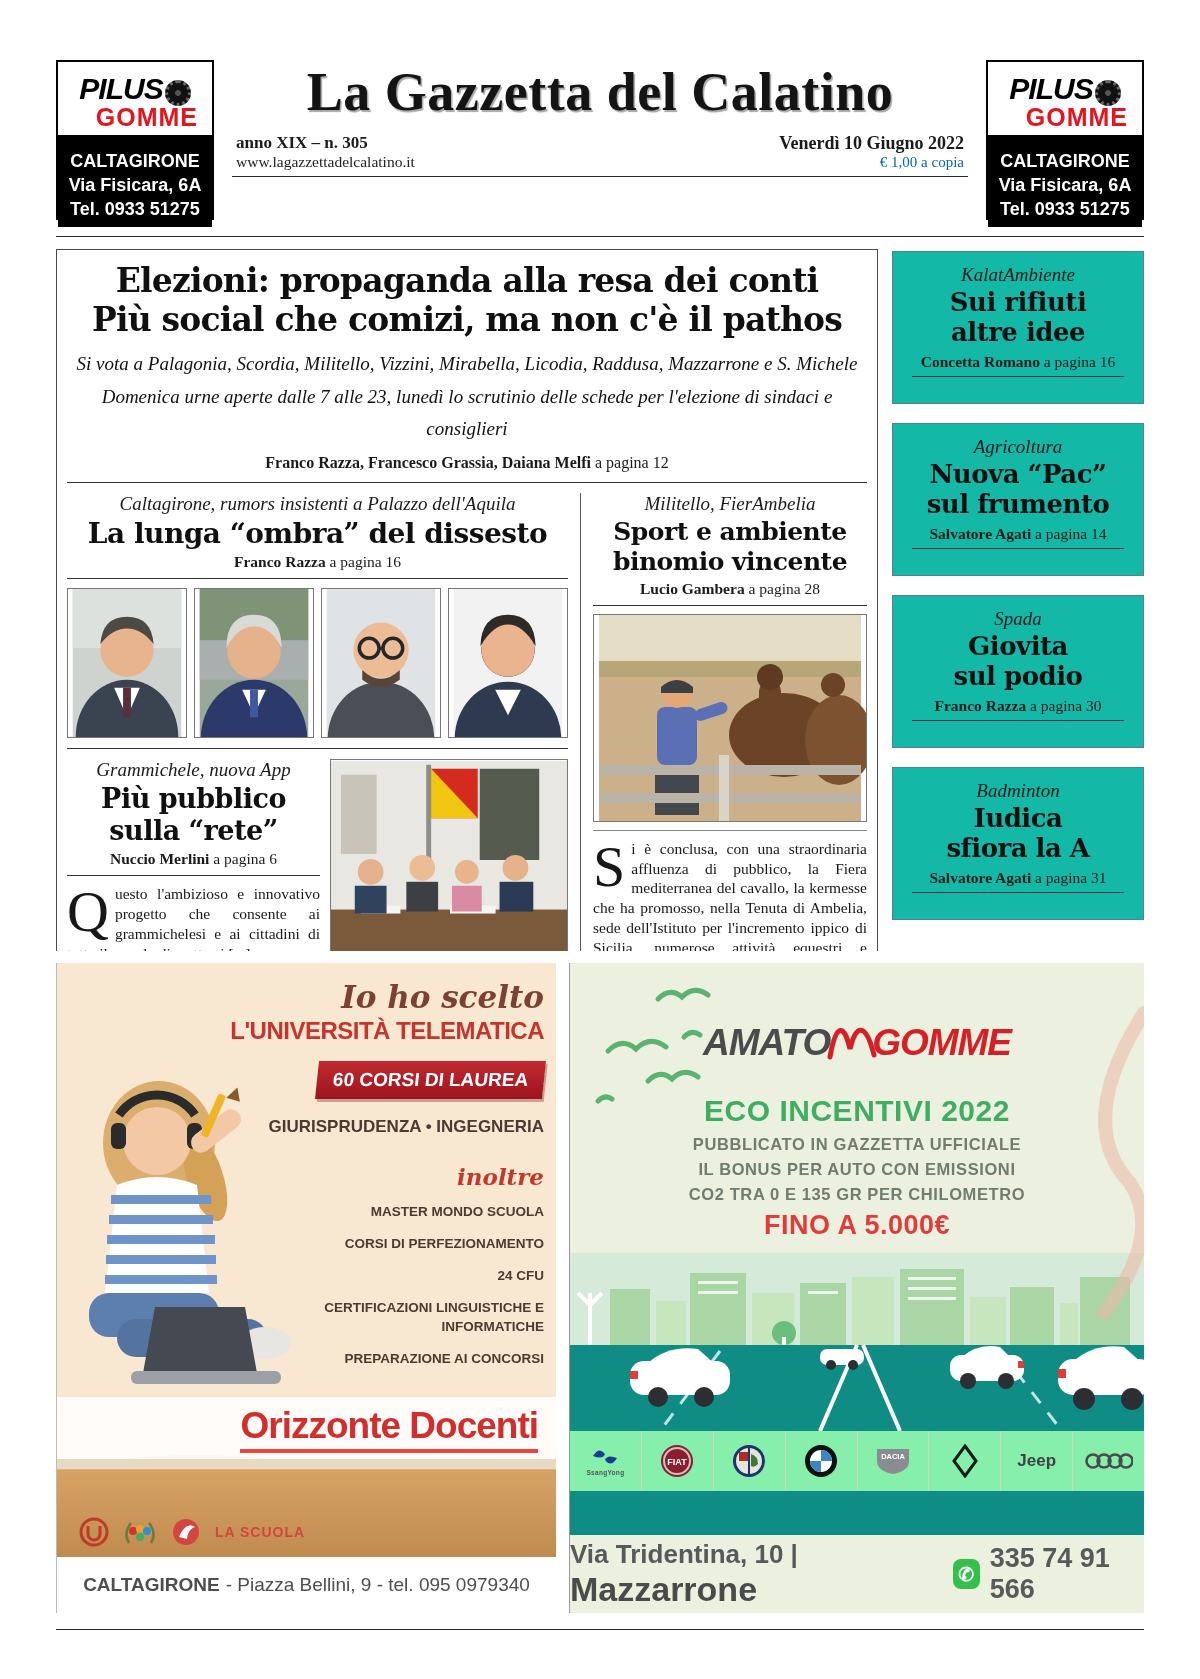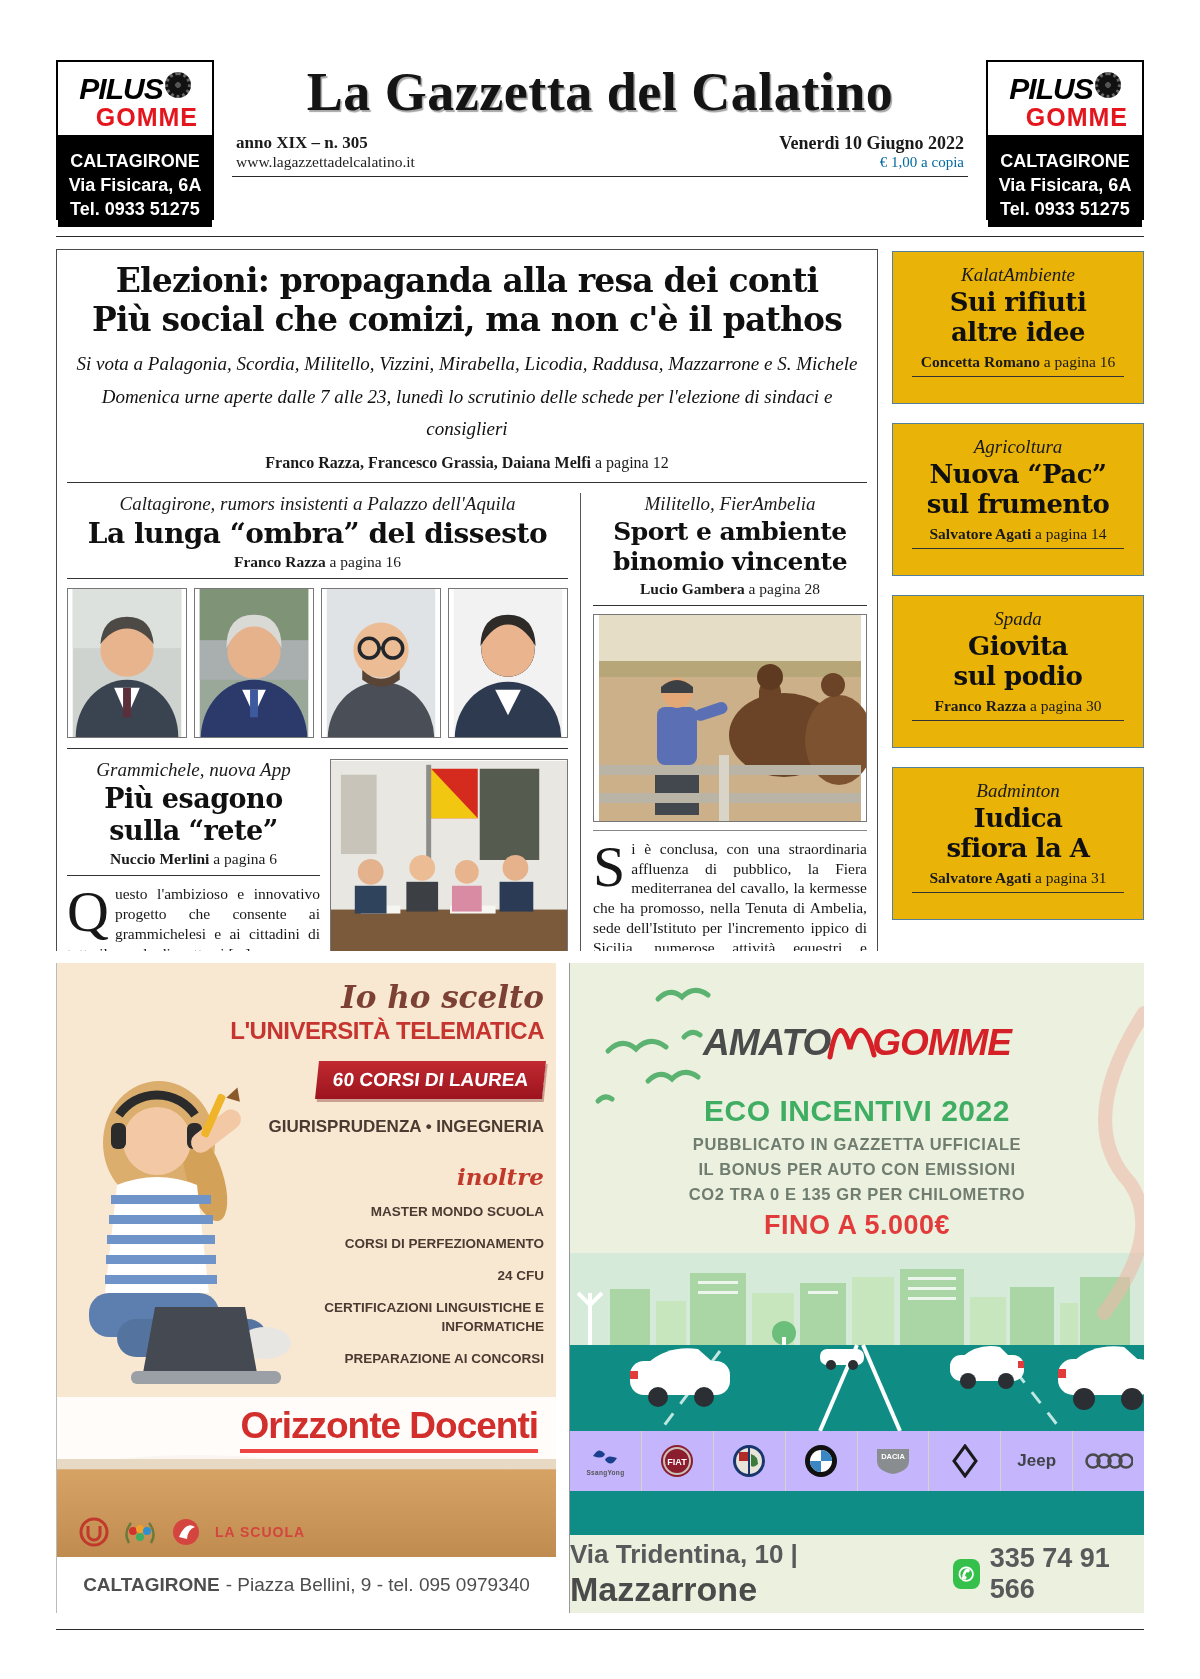--- a/index.html
+++ b/index.html
@@ -5,21 +5,21 @@
   html,body{margin:0;padding:0;background:#ffffff;}
   .page{position:relative;width:1200px;height:1679px;background:#fff;overflow:hidden;
         font-family:"Liberation Serif",serif;color:#1a1a1a;}
   .container{margin:0 56px;}
 
   
   .header{display:flex;align-items:flex-start;padding-top:60px;height:166px;}
   .pilus{width:158px;height:160px;border:2px solid #000;box-sizing:border-box;flex:0 0 auto;
          font-family:"Liberation Sans",sans-serif;}
   .pilus-top{background:#fff;padding:10px 6px 6px;border-bottom:2px solid #000;}
-  .pilus-brand{display:flex;align-items:flex-start;justify-content:center;gap:2px;}
+  .pilus-brand{display:flex;align-items:flex-end;justify-content:center;gap:2px;}
   .pilus-brand .word{font-size:30px;font-weight:900;font-style:italic;letter-spacing:-1px;color:#000;}
   .tire{width:26px;height:26px;border-radius:50%;background:radial-gradient(circle at 50% 50%, #555 0 20%, #111 21% 100%);
         border:3px dotted #666;box-sizing:border-box;display:inline-block;}
   .pilus-gomme{text-align:right;font-size:25px;font-weight:900;color:#e4151d;letter-spacing:1px;line-height:0.9;padding-right:8px;}
   .pilus-bottom{background:#000;color:#fff;text-align:center;padding-top:12px;height:78px;}
   .pilus-bottom div{font-size:18px;font-weight:700;line-height:1.35;}
   .mast-center{flex:1;padding:0 18px;}
   .masthead{text-align:center;font-family:"Liberation Serif",serif;font-weight:700;font-size:54px;
             letter-spacing:0.5px;margin:4px 0 0;line-height:1.05;color:#141414;
             text-shadow:1.5px 1.5px 1px rgba(0,0,0,0.35);}
@@ -62,21 +62,21 @@
   .gram-photo svg{display:block;width:100%;height:100%;}
   .bodytext{font-size:15.5px;line-height:1.28;text-align:justify;margin-top:8px;color:#171717;}
   .dropcap{float:left;font-family:"Liberation Serif",serif;font-size:58px;line-height:0.82;
            padding:4px 6px 0 0;font-weight:400;}
   .big-photo{border:1px solid #777;height:206px;margin-top:8px;overflow:hidden;}
   .big-photo svg{display:block;width:100%;height:100%;}
   .thin-rule{border-top:1px solid #888;margin-top:8px;}
 
   
   .sidebar{display:flex;flex-direction:column;gap:19px;padding-top:2px;}
-  .sbox{background:#eab308;border:1px solid #55809a;box-sizing:border-box;height:153px;
+  .sbox{background:#14b8a6;border:1px solid #55809a;box-sizing:border-box;height:153px;
         text-align:center;padding:12px 10px 0;}
   .sbox .kicker{font-size:19px;}
   .sbox .hl{font-size:26px;margin-top:1px;}
   .sbox .byline-u{border-bottom:1px solid #333;display:inline-block;width:92%;padding-bottom:5px;margin-top:6px;}
 
   
   .ads{display:grid;grid-template-columns:500px 1fr;gap:13px;margin-top:12px;height:650px;}
   .ad{position:relative;overflow:hidden;font-family:"Liberation Sans",sans-serif;}
 
   
@@ -110,21 +110,21 @@
   .amato-logo{margin-top:54px;text-align:center;white-space:nowrap;}
   .amato-logo .a1{font-size:37px;font-weight:800;font-style:italic;color:#4b4b4b;letter-spacing:-1px;}
   .amato-logo svg{vertical-align:-6px;margin:0 -6px 0 -4px;}
   .amato-logo .a2{font-size:37px;font-weight:800;font-style:italic;color:#d62027;letter-spacing:-1px;}
   .amato-eco{margin-top:30px;text-align:center;font-size:30px;font-weight:700;color:#3fae63;letter-spacing:0.5px;}
   .amato-line{text-align:center;font-size:16.5px;font-weight:600;color:#6f7c6f;letter-spacing:0.6px;line-height:1.5;}
   .amato-lines{margin-top:4px;}
   .amato-fino{text-align:center;font-size:27px;font-weight:800;color:#e23b3b;margin-top:4px;letter-spacing:0.5px;}
   .amato-road{margin-top:12px;width:100%;height:178px;}
   .amato-road svg{display:block;width:100%;height:100%;}
-  .amato-brands{height:60px;background:#c4b5fd;display:flex;align-items:center;}
+  .amato-brands{height:60px;background:#86efac;display:flex;align-items:center;}
   .amato-brands .cell{flex:1;display:flex;flex-direction:column;align-items:center;justify-content:center;
                       border-right:1px solid #d8d4c4;height:100%;}
   .amato-brands .cell:last-child{border-right:none;}
   .brand-caption{font-size:6.5px;font-weight:700;color:#555;margin-top:1px;letter-spacing:0.3px;}
   .jeep-text{font-size:17px;font-weight:800;color:#3f4347;}
   .amato-teal{height:44px;background:#0d8d85;}
   .amato-address{flex:1;display:flex;align-items:center;justify-content:center;gap:6px;}
   .addr-line{color:#58595b;}
   .addr-street{font-size:26px;font-weight:700;}
   .addr-city{font-size:34px;font-weight:800;color:#4a4a4a;}
@@ -254,21 +254,21 @@
                       <path d="M27 58 Q28 26 55 26 Q82 26 83 58 Q70 36 55 36 Q40 36 27 58Z" fill="#2d2a27"></path>
                     </svg>
                 </div>
               </div>
               <div class="rule"></div>
             </div>
 
             <div class="gram">
               <div>
                 <div class="kicker">Grammichele, nuova App</div>
-                <div class="hl hl-1" style="font-size:27px;">Più esagono</div>
+                <div class="hl hl-1" style="font-size:27px;">Più pubblico</div>
                 <div class="hl hl-1" style="font-size:27px;">sulla “rete”</div>
                 <span class="byline-u"><b>Nuccio Merlini</b><span> a pagina 6</span></span>
                 <div class="bodytext"><span class="dropcap">Q</span><span>uesto l'ambizioso e innovativo progetto che consente ai grammichelesi e ai cittadini di tutto il mondo di mettersi [...]</span></div>
               </div>
               <div class="gram-photo">
                 <svg viewBox="0 0 238 196">
                     <rect width="238" height="196" fill="#e9e7e1"></rect>
                     <rect x="150" y="8" width="60" height="92" fill="#565b50"></rect>
                     <rect x="10" y="14" width="36" height="80" fill="#c8c4ba"></rect>
                     <rect x="96" y="4" width="5" height="110" fill="#8d8d89"></rect>

